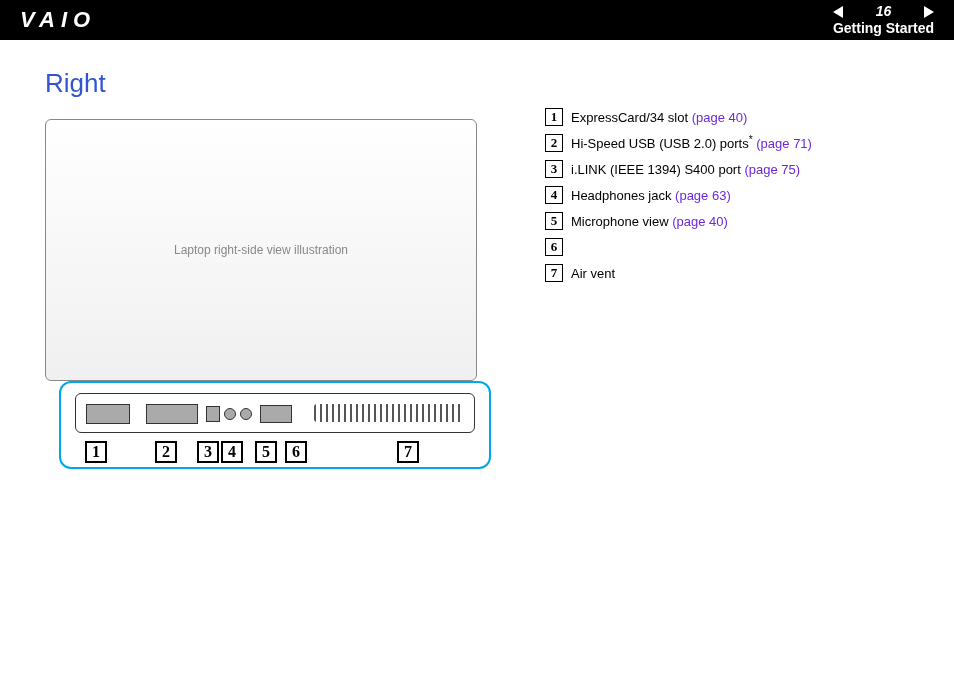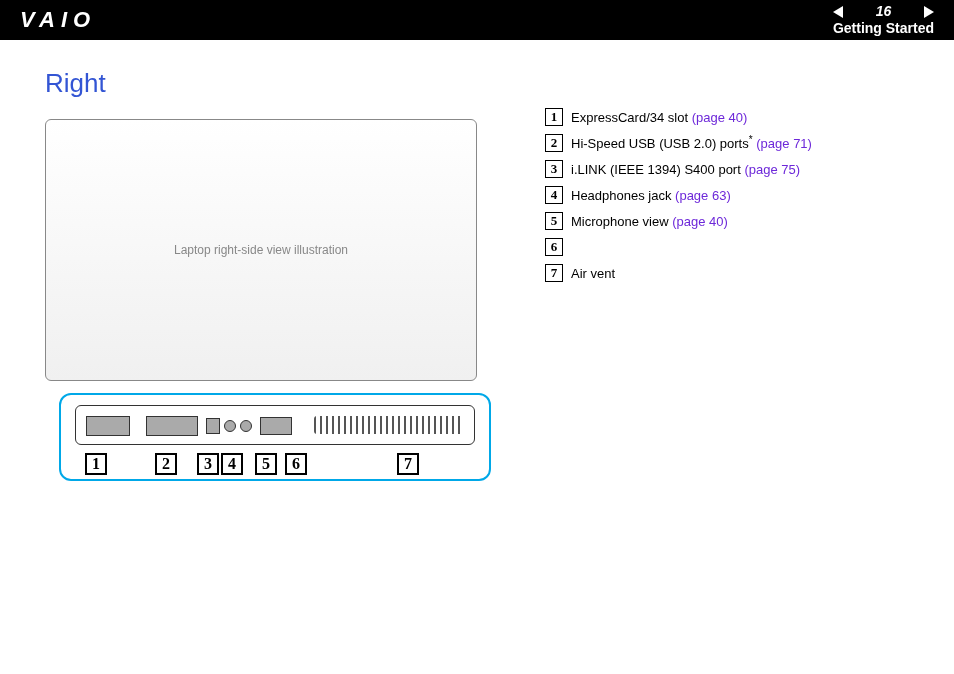--- a/index.html
+++ b/index.html
@@ -73,21 +73,20 @@
   .figure-placeholder {
     width: 430px;
     height: 260px;
     border: 1px solid #888;
     border-radius: 6px;
     display: flex;
     align-items: center;
     justify-content: center;
     color: #888;
     font-size: 12px;
-    margin-bottom: 12px;
     background: linear-gradient(180deg,#fff 0%,#f0f0f0 100%);
   }
   .detail-panel {
     border: 2.5px solid #00a8e8;
     border-radius: 12px;
     width: 400px;
     padding: 10px 14px 34px 14px;
     position: relative;
     margin: 0 auto;
   }

